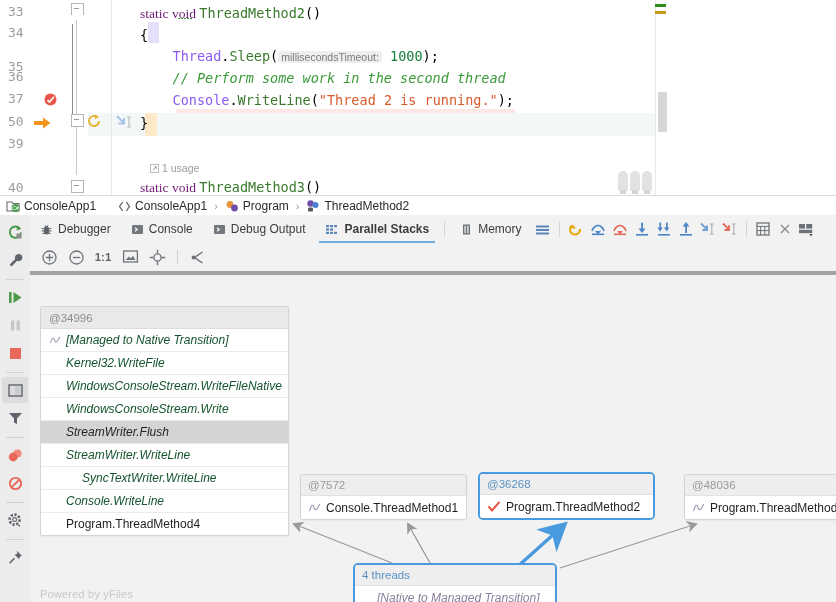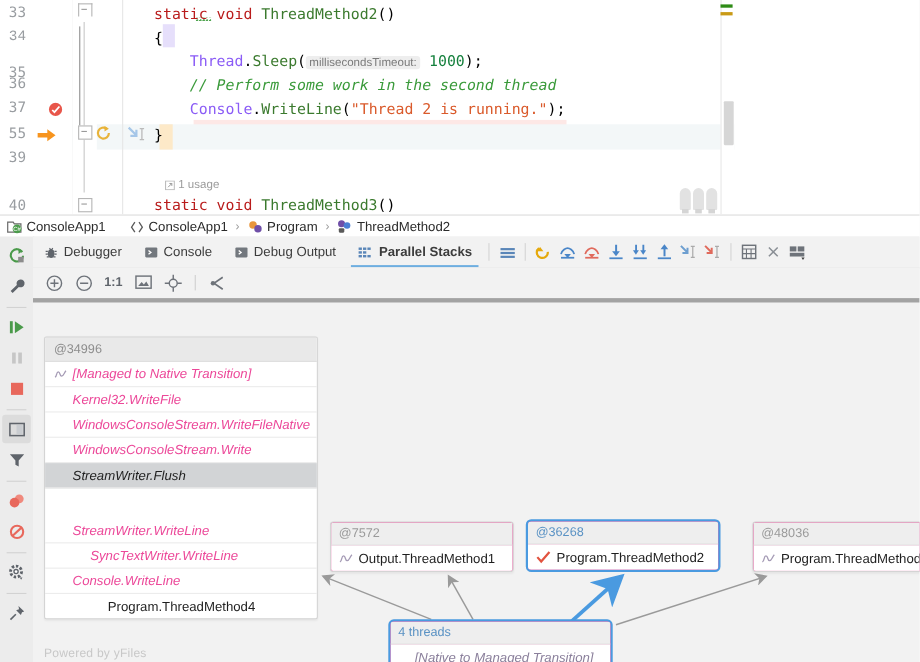--- a/index.html
+++ b/index.html
@@ -21,21 +21,21 @@
   .fold-rail{position:absolute;left:66px;top:0;width:22px;height:195px;background:#fff;}
   .fold-line{position:absolute;left:10px;top:20px;width:1px;height:155px;background:#c8c8c8;}
   .fold-line2{position:absolute;left:6px;top:20px;width:1px;height:100px;background:#8f8f8f;}
   .fold-box{position:absolute;left:5px;width:11px;height:11px;border:1px solid #b5b5b5;background:#fff;}
   .fold-box:after{content:"";position:absolute;left:2px;top:4px;width:5px;height:1px;background:#9a9a9a;}
   .fold-arrowbox{position:absolute;left:5px;width:11px;height:11px;border:1px solid #b5b5b5;border-bottom:0;background:#fff;}
   .fold-arrowbox:after{content:"";position:absolute;left:2px;top:4px;width:5px;height:1px;background:#9a9a9a;}
   .code{position:absolute;left:140px;top:0;font-family:"DejaVu Sans Mono","Liberation Mono",monospace;
         font-size:13.5px;line-height:21.7px;white-space:pre;}
   .cline{position:absolute;left:0;white-space:pre;}
-  .kw{color:#b91c1c;}
+  .kw{color:#701a75;font-family:Liberation Serif, serif;}
   .meth{color:#3b7a2e;}
   .cls{color:#8b5cf6;}
   .id{color:#000;}
   .num{color:#15803d;}
   .str{color:#da5a2b;}
   .cmt{color:#3a9a3a;font-style:italic;}
   .param-hint{background:#eeeeee;color:#7a7a7a;font-size:10.5px;border-radius:3px;padding:0 3px;
               font-family:"Liberation Sans",sans-serif;}
   .hl-row{position:absolute;left:0;width:836px;height:21.7px;}
   .brace-hl{background:#e6dffb;}
@@ -94,28 +94,28 @@
           border-top:4px solid #a3a3a3;overflow:hidden;}
   .yfiles{position:absolute;left:10px;bottom:6px;font-size:11px;color:#c8c8c8;letter-spacing:.2px;}
 
   
   .stacknode{position:absolute;background:#fff;border:1px solid #d4d4d4;border-radius:2px;
              box-shadow:0 1px 2px rgba(0,0,0,.05);}
   .sn-head{background:#e9e9e9;height:21px;display:flex;align-items:center;padding-left:8px;
            font-size:11.5px;color:#8d8d8d;border-bottom:1px solid #dedede;}
   .sn-row{height:22px;display:flex;align-items:center;gap:5px;padding-left:8px;font-size:12px;
           border-bottom:1px solid #ececec;}
-  .sn-row:last-child{border-bottom:0;margin-left:32px;}
-  .sn-row .lbl{font-style:italic;color:#ec4899;}
+  .sn-row:last-child{border-bottom:0;}
+  .sn-row .lbl{font-style:italic;color:#14532d;}
   .sn-row.plain .lbl{font-style:normal;color:#1f1f1f;}
   .sn-row.sel{background:#d2d4d6;}
   .sn-row.sel .lbl{color:#1f1f1f;}
 
   
-  .tnode{position:absolute;background:#ec4899;border:1px solid #d4d4d4;border-radius:3px;
+  .tnode{position:absolute;background:#fef9c3;border:1px solid #d4d4d4;border-radius:3px;
          box-shadow:0 1px 2px rgba(0,0,0,.05);overflow:hidden;}
   .tnode.hl{border:2px solid #4a9ae0;border-radius:5px;box-shadow:none;}
   .tn-head{background:#eeeeee;height:20px;display:flex;align-items:center;padding-left:7px;
            font-size:11.5px;color:#9a9a9a;border-bottom:1px solid #e2e2e2;}
   .tnode.hl .tn-head{color:#5a92c4;}
   .tn-row{height:23px;display:flex;align-items:center;gap:5px;padding-left:7px;font-size:12px;color:#1f1f1f;background:#fff;}
   .tn-row.ital{font-style:italic;color:#8a7f9b;}
 
   svg.edges{position:absolute;left:0;top:0;width:806px;height:331px;pointer-events:none;}
 </style>
@@ -126,25 +126,25 @@
 
   <div class="editor">
 
     <div class="hl-row brace-hl" style="left:148px;top:21.7px;width:11px;height:21.7px;"></div>
     <div class="hl-row stmt-hl" style="left:176px;top:108.5px;width:339px;"></div>
     <div class="hl-row curline" style="top:113px;height:23px;"></div>
     <div class="brace-box" style="left:145px;top:113px;width:12px;height:23px;"></div>
 
     <div class="gutter">
       <div class="ln" style="top:4px;">33</div>
-      <div class="ln" style="top:25px;font-family:Liberation Mono, monospace;">34</div>
+      <div class="ln" style="top:25px;">34</div>
       <div class="ln" style="top:59px;">35</div>
       <div class="ln" style="top:69px;">36</div>
       <div class="ln" style="top:91px;">37</div>
-      <div class="ln" style="top:114px;">55</div>
+      <div class="ln" style="top:114px;">50</div>
       <div class="ln" style="top:136px;">39</div>
       <div class="ln" style="top:180px;">40</div>
 
       <span class="gutter-run" style="top:93px;">
         <svg width="13" height="13" viewBox="0 0 13 13">
             <circle cx="6.5" cy="6.5" r="6" fill="#e8564a"></circle>
         <path d="M3.5 7 L5.5 9 L10 3.8" stroke="#fff" stroke-width="1.6" fill="none"></path>
           </svg>
       </span>
 
@@ -356,20 +356,28 @@
             <rect x="9" y="2" width="3" height="2.2" fill="#5a86b8"></rect>
           <rect x="1" y="5.4" width="3" height="2.2" fill="#5a86b8"></rect>
             <rect x="5" y="5.4" width="3" height="2.2" fill="#5a86b8"></rect>
           <rect x="1" y="8.8" width="3" height="2.2" fill="#5a86b8"></rect>
             <rect x="5" y="8.8" width="3" height="2.2" fill="#5a86b8"></rect>
             <rect x="9" y="8.8" width="3" height="2.2" fill="#5a86b8"></rect>
           </svg>
         <span>Parallel Stacks</span>
       </div>
       <div class="tbsep"></div>
+      <div class="tab">
+        <svg width="13" height="13" viewBox="0 0 13 13">
+            <rect x="3" y="1.5" width="7" height="10" fill="#6e737a"></rect>
+            <rect x="4.4" y="2.8" width="1.4" height="7.4" fill="#e6e6e6"></rect>
+            <rect x="7.2" y="2.8" width="1.4" height="7.4" fill="#e6e6e6"></rect>
+          </svg>
+        <span>Memory</span>
+      </div>
       <div class="tbtn">
         <svg width="15" height="13" viewBox="0 0 15 13">
             <rect x="1" y="2.5" width="13" height="2" fill="#5a86b8"></rect>
             <rect x="1" y="6" width="13" height="2" fill="#5a86b8"></rect>
             <rect x="1" y="9.5" width="13" height="2" fill="#5a86b8"></rect>
           </svg>
       </div>
       <div class="tbsep"></div>
       <div class="tbtn">
         <svg width="16" height="16" viewBox="0 0 16 16">
@@ -517,41 +525,41 @@
           </div>
         <div class="sn-row" style="padding-left:25px;">
           <span class="lbl">WindowsConsoleStream.WriteFileNative</span>
           </div>
         <div class="sn-row" style="padding-left:25px;">
           <span class="lbl">WindowsConsoleStream.Write</span>
           </div>
         <div class="sn-row sel" style="padding-left:25px;text-align:center;">
           <span class="lbl">StreamWriter.Flush</span>
           </div>
-        <div class="sn-row" style="padding-left:25px;margin-top:27px;">
+        <div class="sn-row" style="padding-left:25px;">
           <span class="lbl">StreamWriter.WriteLine</span>
           </div>
         <div class="sn-row" style="padding-left:41px;">
           <span class="lbl">SyncTextWriter.WriteLine</span>
           </div>
         <div class="sn-row" style="padding-left:25px;">
           <span class="lbl">Console.WriteLine</span>
           </div>
         <div class="sn-row plain" style="padding-left:25px;">
           <span class="lbl">Program.ThreadMethod4</span>
           </div>
       </div>
 
       <div class="tnode" style="left:270px;top:199px;width:165px;">
         <div class="tn-head">@7572</div>
         <div class="tn-row">
           <svg width="13" height="13" viewBox="0 0 12 12">
               <path d="M1 9c2-1 1-5 3-5s1 4 3 4 2-3 4-5" stroke="#a59bb5" stroke-width="1.1" fill="none"></path>
             </svg>
-          <span>Output.ThreadMethod1</span>
+          <span>Console.ThreadMethod1</span>
         </div>
       </div>
 
       <div class="tnode hl" style="left:448px;top:197px;width:173px;">
         <div class="tn-head">@36268</div>
         <div class="tn-row">
           <svg width="14" height="13" viewBox="0 0 14 13">
               <path d="M1.5 6.5L5 10.5L12.5 1.8" stroke="#e2533f" stroke-width="2" fill="none"></path>
             </svg>
           <span>Program.ThreadMethod2</span>

